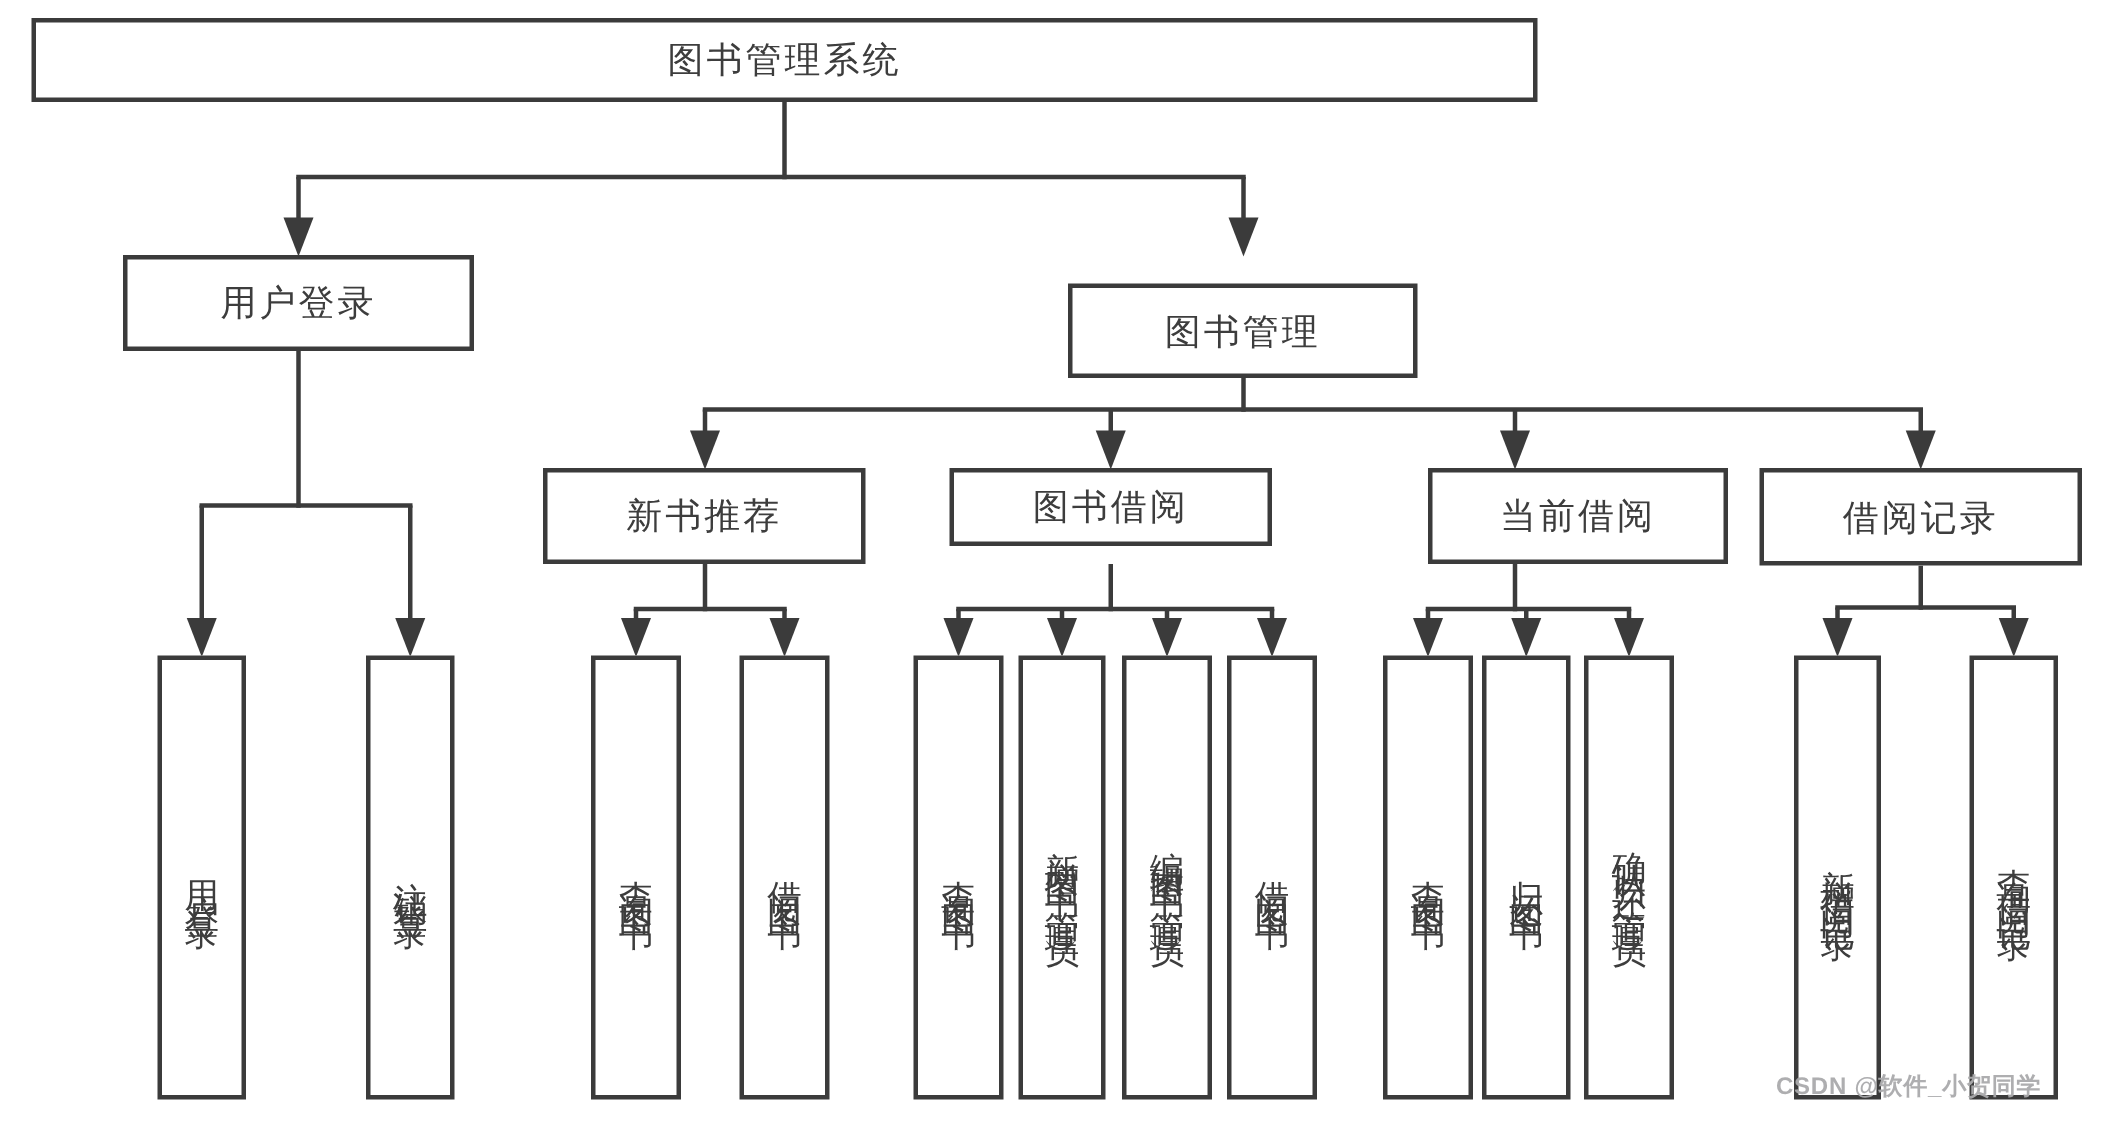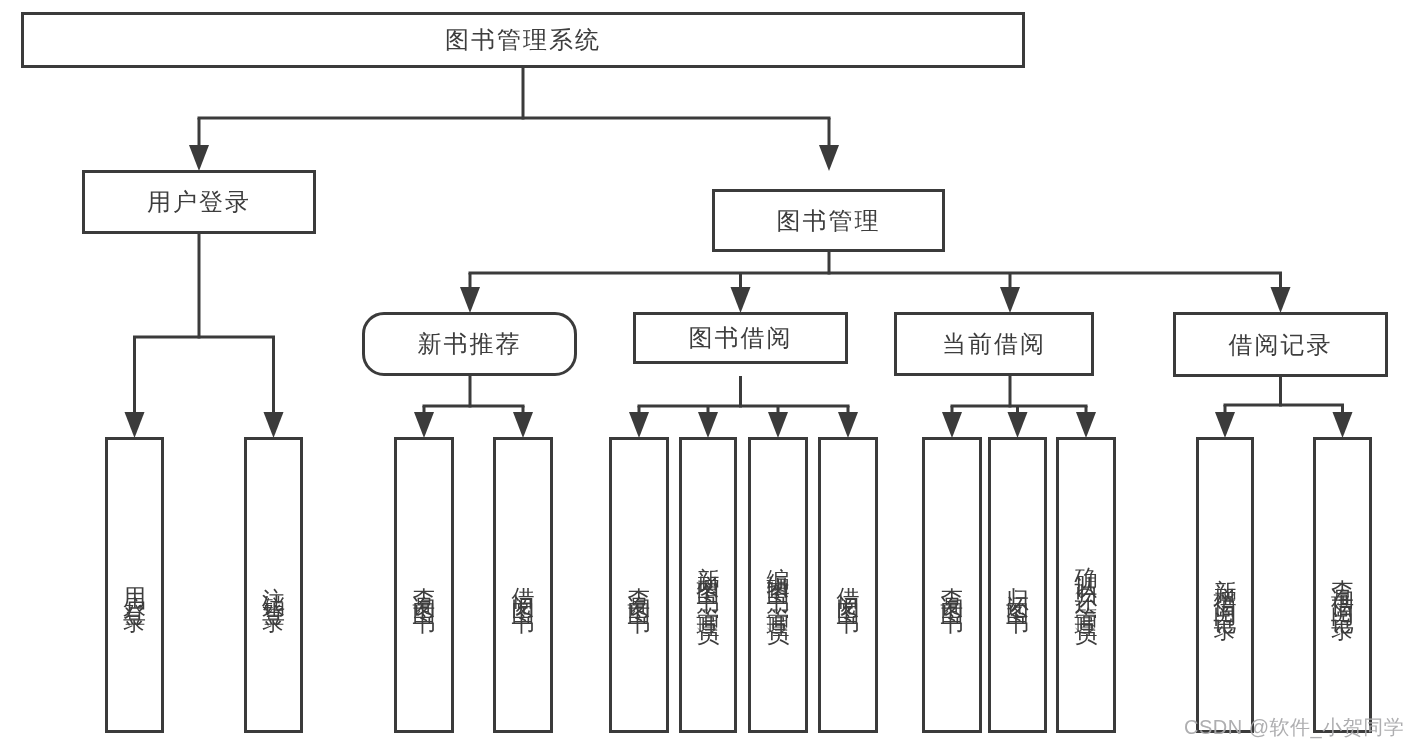--- a/index.html
+++ b/index.html
@@ -49,33 +49,34 @@
     line-height: 1;
     color: #3d3d3d;
     z-index: 1;
     top: 437px;
     height: 296px;
   }
   .watermark {
     position: absolute;
     left: 1184px;
     top: 714px;
-    font-size: 20px;
+    font-size: 16px;
     color: rgba(170, 170, 172, 0.95);
     white-space: nowrap;
     z-index: 3;
     letter-spacing: 0.5px;
+    font-weight: bold;
   }
   
   #n-root      { left: 21px;   top: 12px;  width: 1004px; height: 56px; }
   #n-userlogin { left: 82px;   top: 170px; width: 234px;  height: 64px; }
   #n-bookmgmt  { left: 712px;  top: 170px; width: 233px;  height: 63px; margin-top: 19px; }
-  #n-newbook   { left: 362px;  top: 312px; width: 215px;  height: 64px; border-radius: 22px; }
+  #n-newbook   { left: 362px;  top: 312px; width: 215px;  height: 64px; }
   #n-borrow    { left: 633px;  top: 312px; width: 215px;  height: 52px; }
-  #n-current   { left: 894px;  top: 312px; width: 200px;  height: 64px; }
+  #n-current   { left: 952px;  top: 312px; width: 200px;  height: 64px; }
   #n-records   { left: 1173px; top: 312px; width: 215px;  height: 65px; }
   
   #l-userlogin { left: 105px;  width: 59px; }
   #l-logout    { left: 244px;  width: 59px; }
   #l-nb-query  { left: 394px;  width: 60px; }
   #l-nb-borrow { left: 493px;  width: 60px; }
   #l-bb-query  { left: 609px;  width: 60px; }
   #l-bb-add    { left: 679px;  width: 58px; }
   #l-bb-edit   { left: 748px;  width: 60px; }
   #l-bb-borrow { left: 818px;  width: 60px; }

